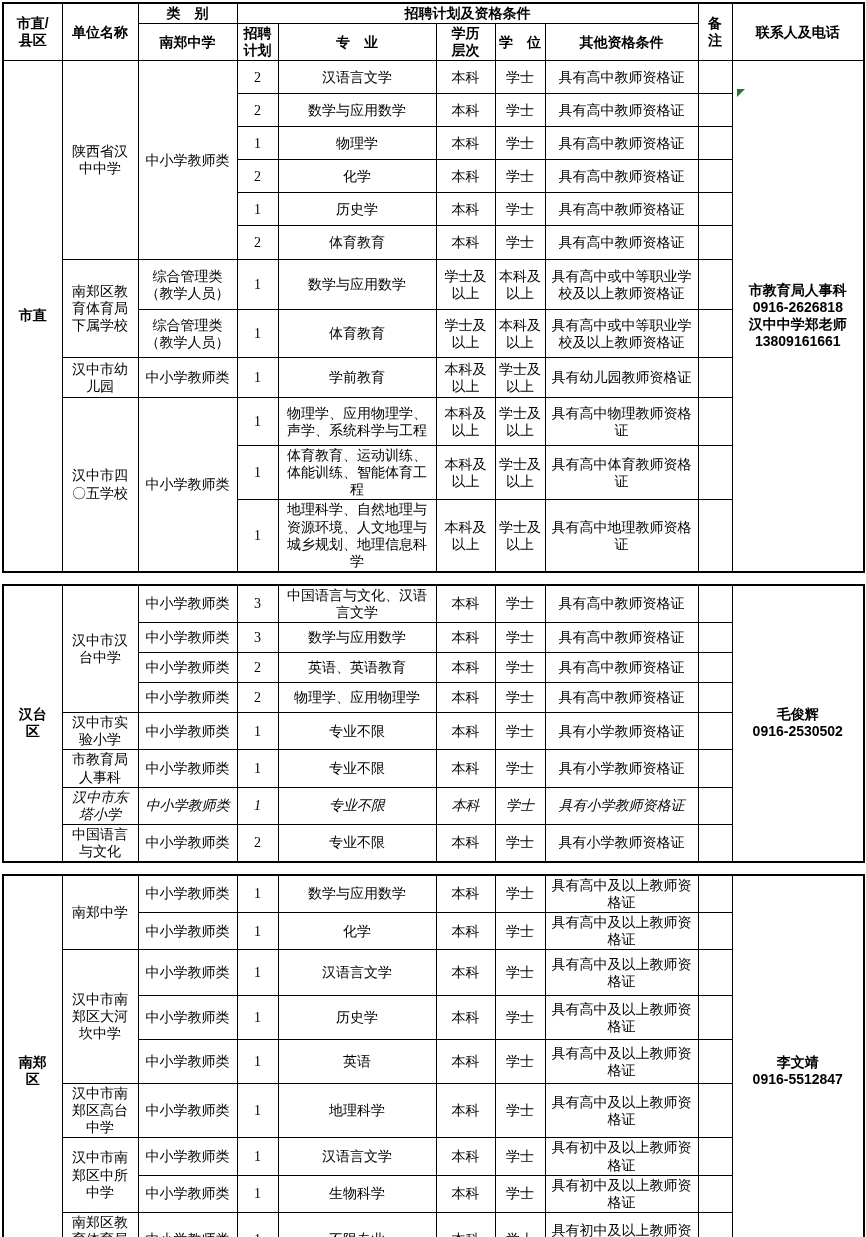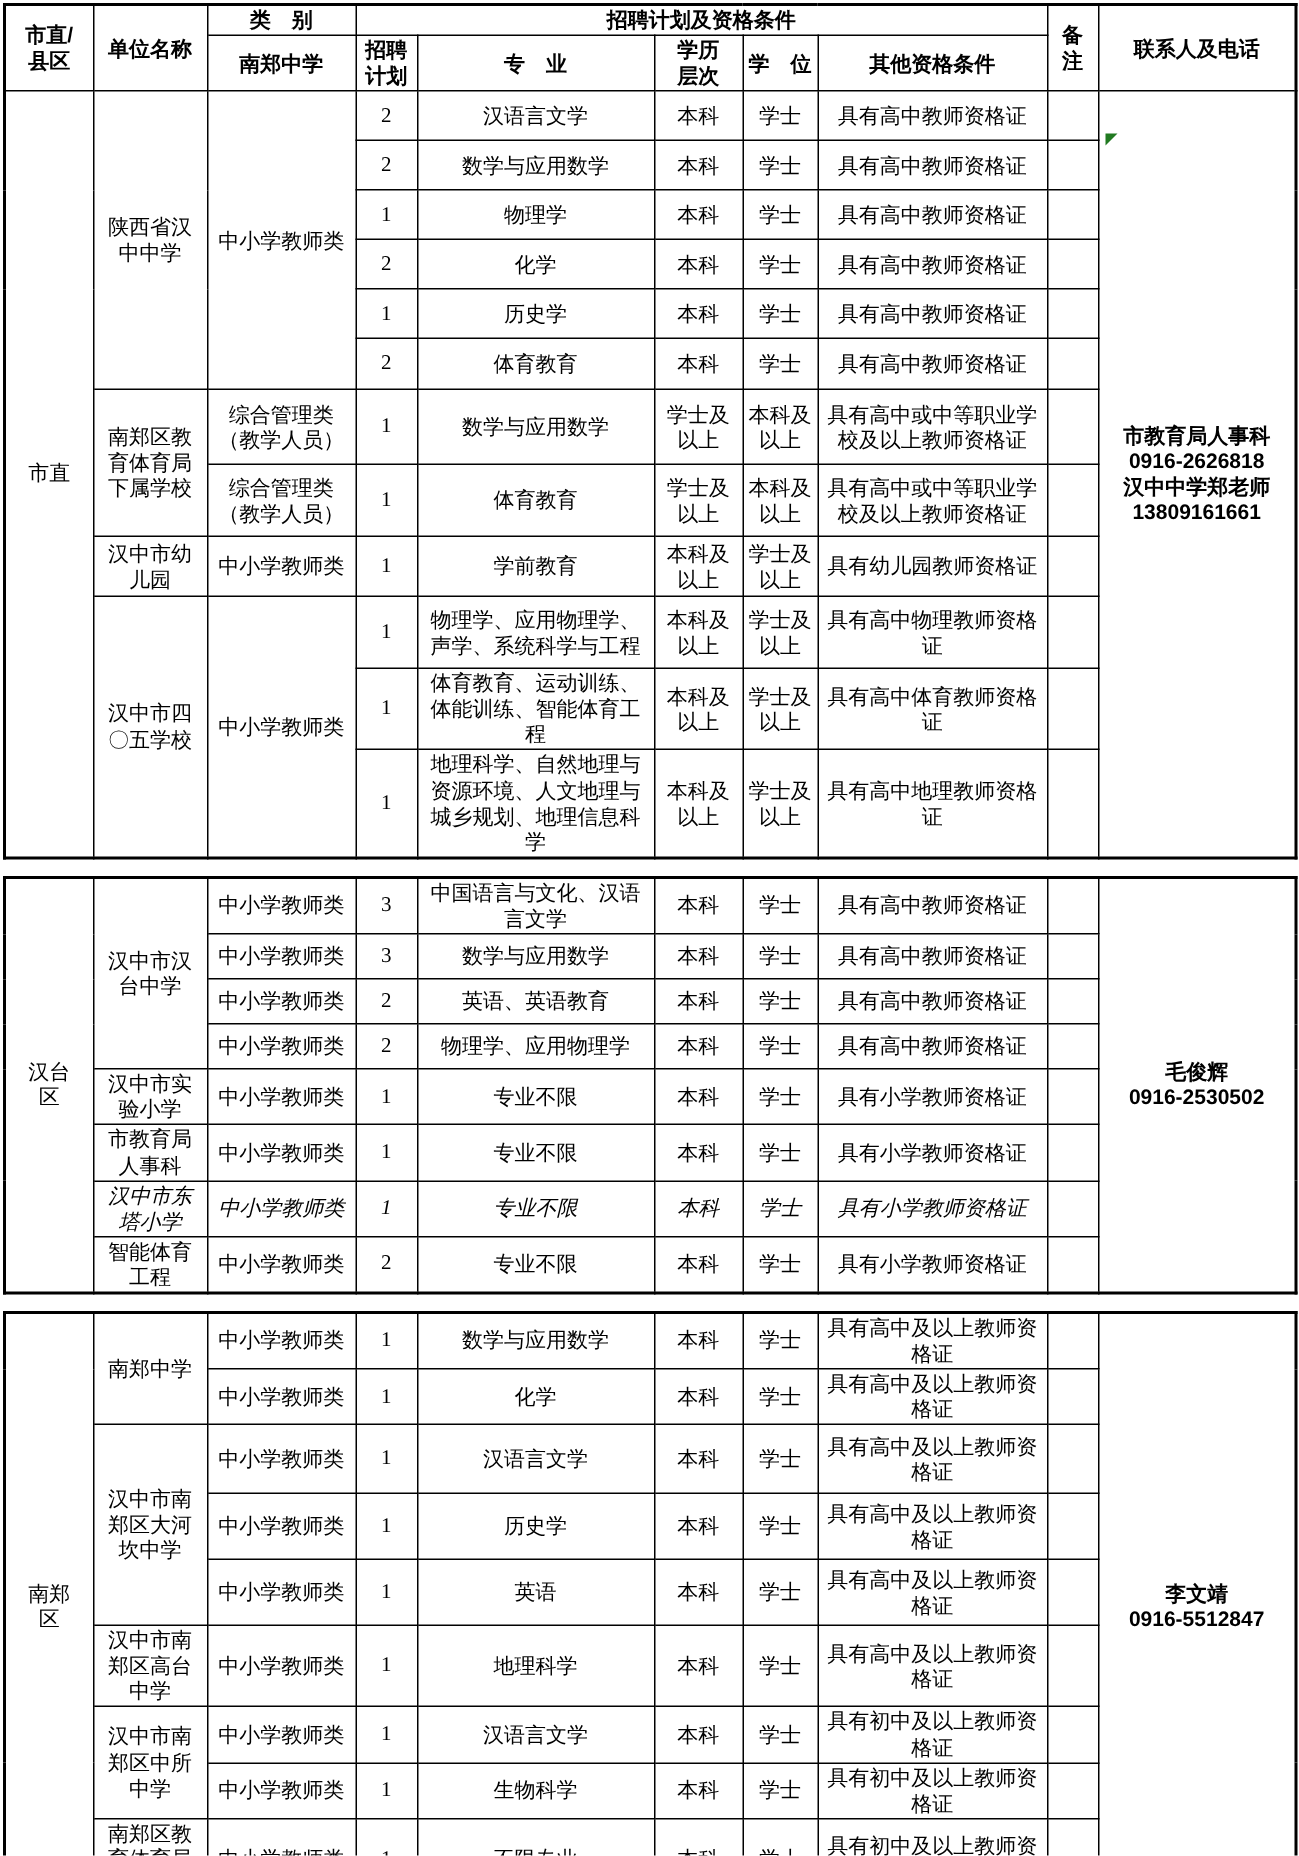--- a/index.html
+++ b/index.html
@@ -29,21 +29,21 @@
     line-height:1.22;
     overflow:hidden;
     word-break:break-word;
   }
   table.grid th{
     font-weight:bold;
     white-space:pre-line;
     font-size:14px;
   }
   td.region{
-    font-weight:normal;
+    font-weight:bold;
     font-size:16px;
     white-space:pre-line;
   }
   td.unit{font-size:14px;}
   td.num{
     font-family:"Liberation Serif","DejaVu Serif",serif;
     font-size:14px;
   }
   td.contact{
     font-size:14px;
@@ -294,21 +294,21 @@
           <td class="unit">汉中市东塔小学</td>
           <td>中小学教师类</td>
           <td class="num">1</td>
           <td>专业不限</td>
           <td>本科</td>
           <td>学士</td>
           <td>具有小学教师资格证</td>
           <td></td>
         </tr>
         <tr style="height: 34px;">
-          <td class="unit">智能体育工程</td>
+          <td class="unit">中国语言与文化</td>
           <td>中小学教师类</td>
           <td class="num">2</td>
           <td>专业不限</td>
           <td>本科</td>
           <td>学士</td>
           <td>具有小学教师资格证</td>
           <td></td>
         </tr>
       </tbody>
   </table>

